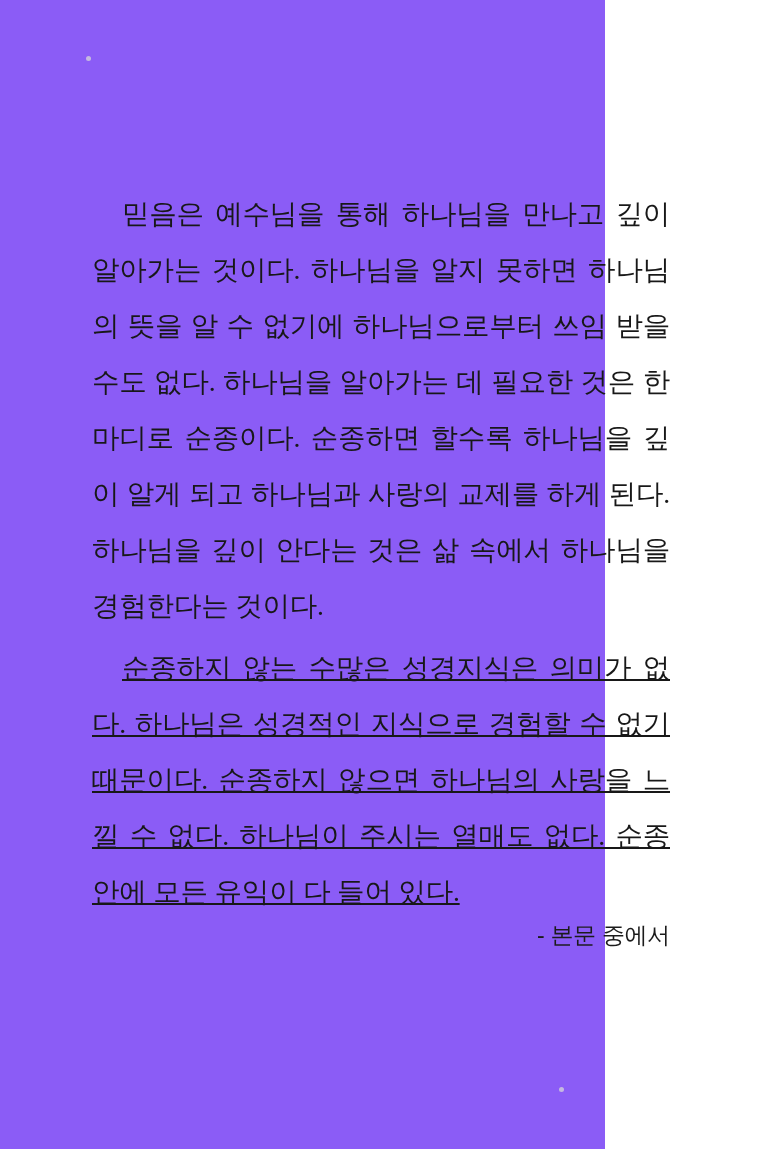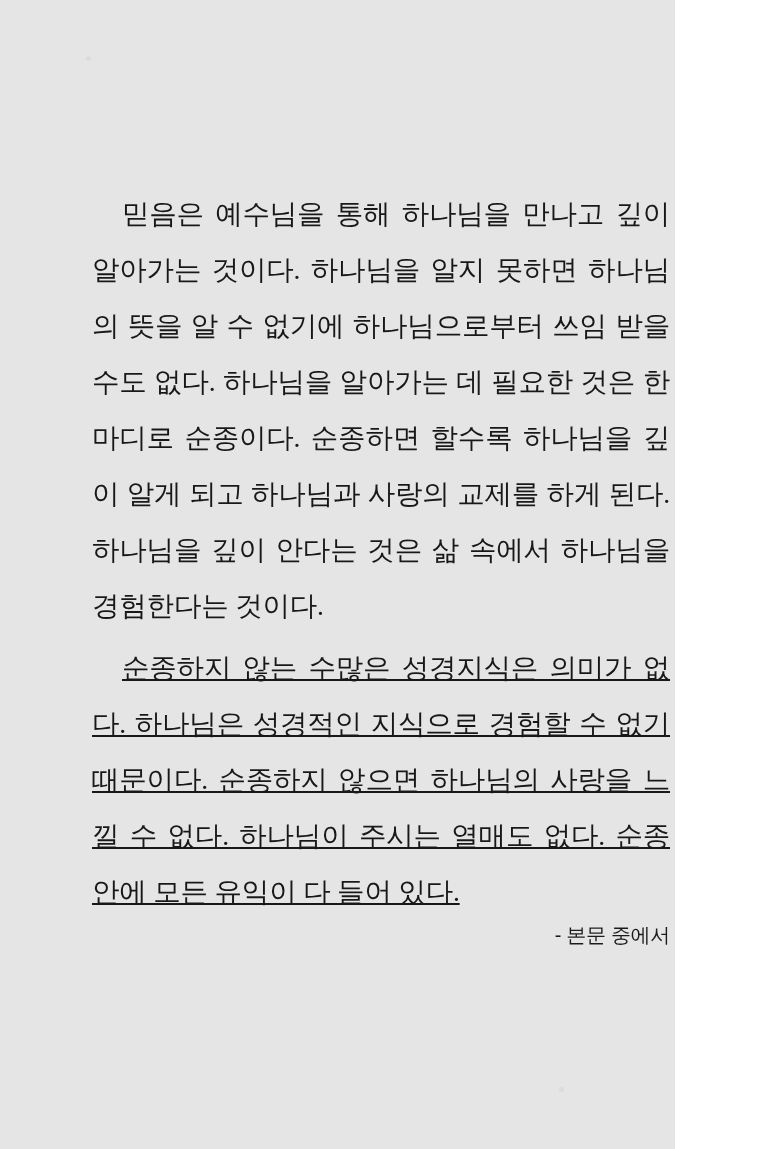--- a/index.html
+++ b/index.html
@@ -11,24 +11,24 @@
     width: 763px;
     height: 1149px;
     background: #ffffff;
     font-family: "Liberation Serif", "DejaVu Serif", serif;
     color: #1a1a1a;
     overflow: hidden;
   }
 
   .page {
     position: relative;
-    width: 675px;
+    width: 605px;
     height: 1149px;
     box-sizing: border-box;
-    background: #e5e5e5;
+    background: #8b5cf6;
   }
 
   .content {
     position: absolute;
     left: 92px;
     top: 186px;
     width: 578px;
   }
 
   .para {
@@ -52,21 +52,21 @@
     display: inline-block;
     width: 30px;
   }
 
   .attribution {
     position: absolute;
     left: 92px;
     top: 918px;
     width: 578px;
     text-align: right;
-    font-size: 20px;
+    font-size: 23px;
     line-height: 34px;
     color: #1b1b1b;
     font-family: "Liberation Sans", "DejaVu Sans", sans-serif;
     letter-spacing: -0.3px;
   }
 
   .speck {
     position: absolute;
     width: 5px;
     height: 5px;

